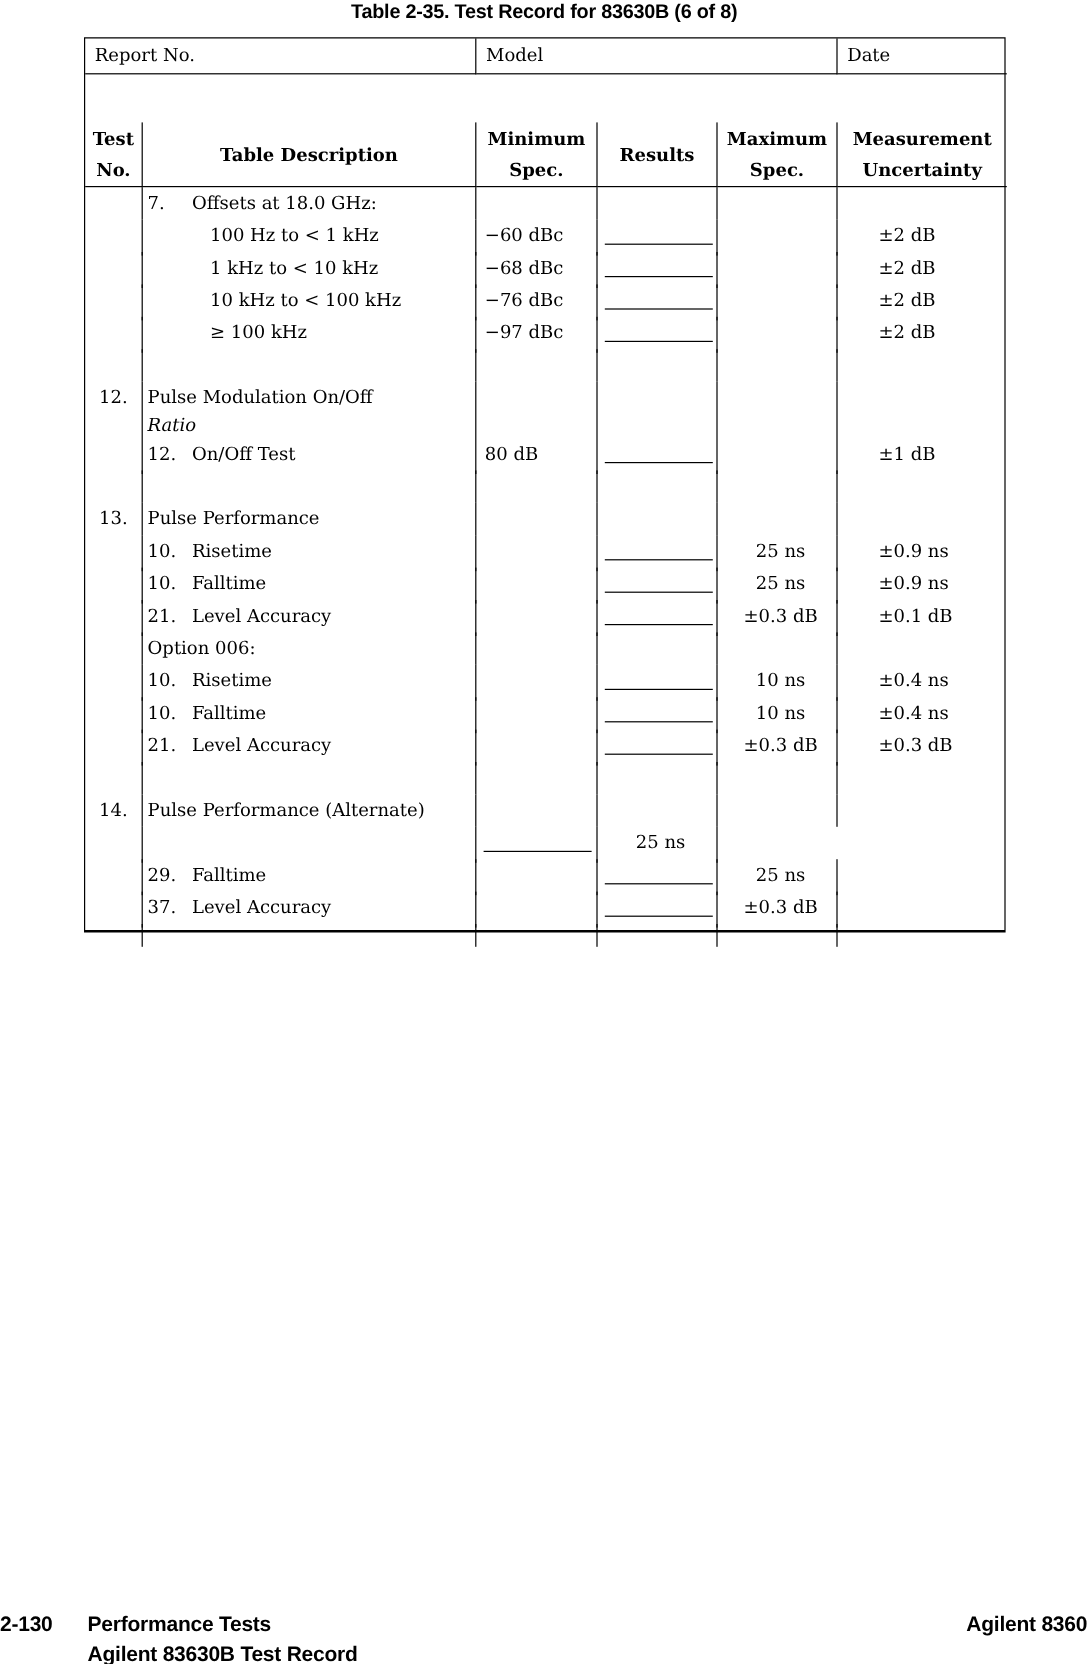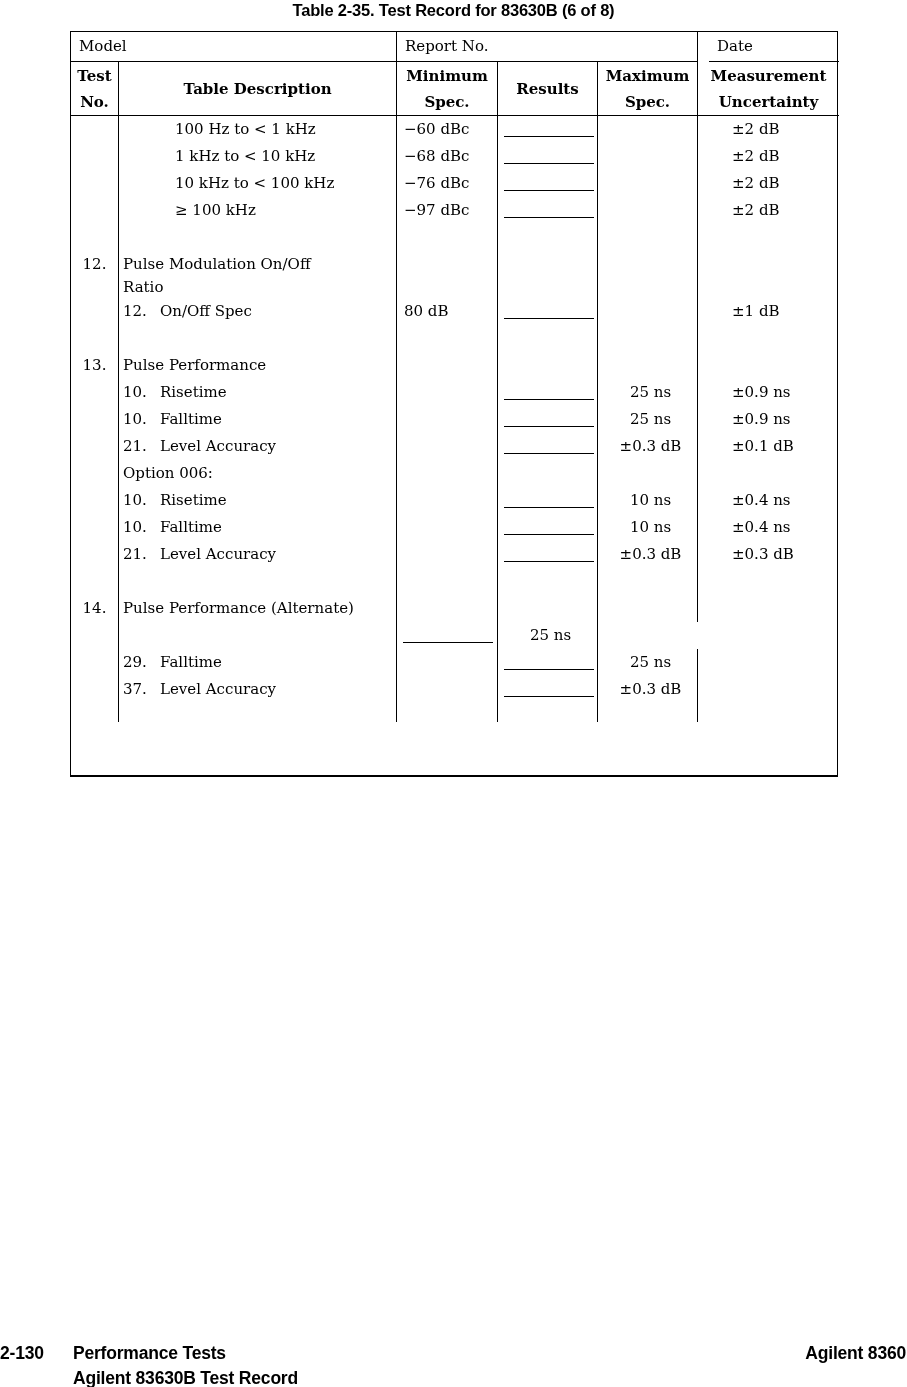--- a/index.html
+++ b/index.html
@@ -23,43 +23,43 @@
     font-size:15px;
   }
   .meta-row{
     display:grid;grid-template-columns:326px 301px 141px;
     height:30px;box-sizing:border-box;
   }
   .meta-cell{
     box-sizing:border-box;border-right:1px solid #000;border-bottom:1px solid #000;
     line-height:29px;padding-left:8px;white-space:nowrap;
   }
-  .meta-cell:last-child{border-right:none;margin-left:11px;}
+  .meta-cell:last-child{border-right:none;}
   .colhead-row{
     display:grid;grid-template-columns:48px 278px 101px 100px 100px 141px;
-    height:54px;box-sizing:border-box;
+    height:54px;box-sizing:border-box;margin-top:40px;
   }
   .colhead-cell{
     box-sizing:border-box;border-right:1px solid #000;border-bottom:1px solid #000;
     display:flex;flex-direction:column;justify-content:center;align-items:center;
     font-weight:700;line-height:26px;white-space:nowrap;text-align:center;
   }
   .colhead-cell:last-child{border-right:none;}
   .tbody{height:660px;box-sizing:border-box;}
   .t-row{
     display:grid;grid-template-columns:48px 278px 101px 100px 100px 141px;
     height:27px;box-sizing:border-box;
   }
   .t-row.tight{height:20px;}
   .t-row.filler{height:19px;}
   .t-cell{
     box-sizing:border-box;border-right:1px solid #000;
     line-height:27px;white-space:nowrap;overflow:visible;
   }
-  .t-row.tight .t-cell{line-height:18px;}
+  .t-row.tight .t-cell{line-height:18px;font-style:italic;}
   .t-cell:last-child{border-right:none;}
   .c-no{text-align:center;}
   .c-desc{padding-left:4px;}
   .c-desc.indent{padding-left:56px;}
   .c-min{padding-left:7px;}
   .c-res{padding-left:6px;}
   .c-max{padding-left:6px;text-align:center;}
   .c-unc{padding-left:8px;margin-left:26px;}
   .item-num{display:inline-block;width:37px;}
   .blank-line{
@@ -78,22 +78,22 @@
   .f-line2{padding-left:73px;}
   .f-right{position:absolute;right:1px;top:0;}
 </style>
 </head>
 <body>
 
 <div class="page-title">Table 2-35. Test Record for 83630B (6 of 8)</div>
 
 <div class="rec-table">
   <div class="meta-row">
+    <div class="meta-cell">Report No.</div>
     <div class="meta-cell">Model</div>
-    <div class="meta-cell">Report No.</div>
     <div class="meta-cell">Date</div>
   </div>
   <div class="colhead-row">
     <div class="colhead-cell">
       <span>Test</span>
       <span>No.</span>
     </div>
     <div class="colhead-cell">
       <span></span>
       <span>Table Description</span>
@@ -111,20 +111,28 @@
       <span>Spec.</span>
     </div>
     <div class="colhead-cell">
       <span>Measurement</span>
       <span>Uncertainty</span>
     </div>
   </div>
   <div class="tbody" id="tbody">
       <div class="t-row">
         <div class="t-cell c-no"></div>
+        <div class="t-cell c-desc"><span class="item-num">7.</span><span>Offsets at 18.0 GHz:</span></div>
+        <div class="t-cell c-min"></div>
+        <div class="t-cell c-res"></div>
+        <div class="t-cell c-max"></div>
+        <div class="t-cell c-unc"></div>
+      </div>
+      <div class="t-row">
+        <div class="t-cell c-no"></div>
         <div class="t-cell c-desc indent">100 Hz to &lt; 1 kHz</div>
         <div class="t-cell c-min">−60 dBc</div>
         <div class="t-cell c-res"><span class="blank-line"></span></div>
         <div class="t-cell c-max"></div>
         <div class="t-cell c-unc">±2 dB</div>
       </div>
       <div class="t-row">
         <div class="t-cell c-no"></div>
         <div class="t-cell c-desc indent">1 kHz to &lt; 10 kHz</div>
         <div class="t-cell c-min">−68 dBc</div>
@@ -167,21 +175,21 @@
       <div class="t-row tight">
         <div class="t-cell c-no"></div>
         <div class="t-cell c-desc">Ratio</div>
         <div class="t-cell c-min"></div>
         <div class="t-cell c-res"></div>
         <div class="t-cell c-max"></div>
         <div class="t-cell c-unc"></div>
       </div>
       <div class="t-row">
         <div class="t-cell c-no"></div>
-        <div class="t-cell c-desc"><span class="item-num">12.</span><span>On/Off Spec</span></div>
+        <div class="t-cell c-desc"><span class="item-num">12.</span><span>On/Off Test</span></div>
         <div class="t-cell c-min">80 dB</div>
         <div class="t-cell c-res"><span class="blank-line"></span></div>
         <div class="t-cell c-max"></div>
         <div class="t-cell c-unc">±1 dB</div>
       </div>
       <div class="t-row">
         <div class="t-cell c-no"></div>
         <div class="t-cell c-desc"></div>
         <div class="t-cell c-min"></div>
         <div class="t-cell c-res"></div>

